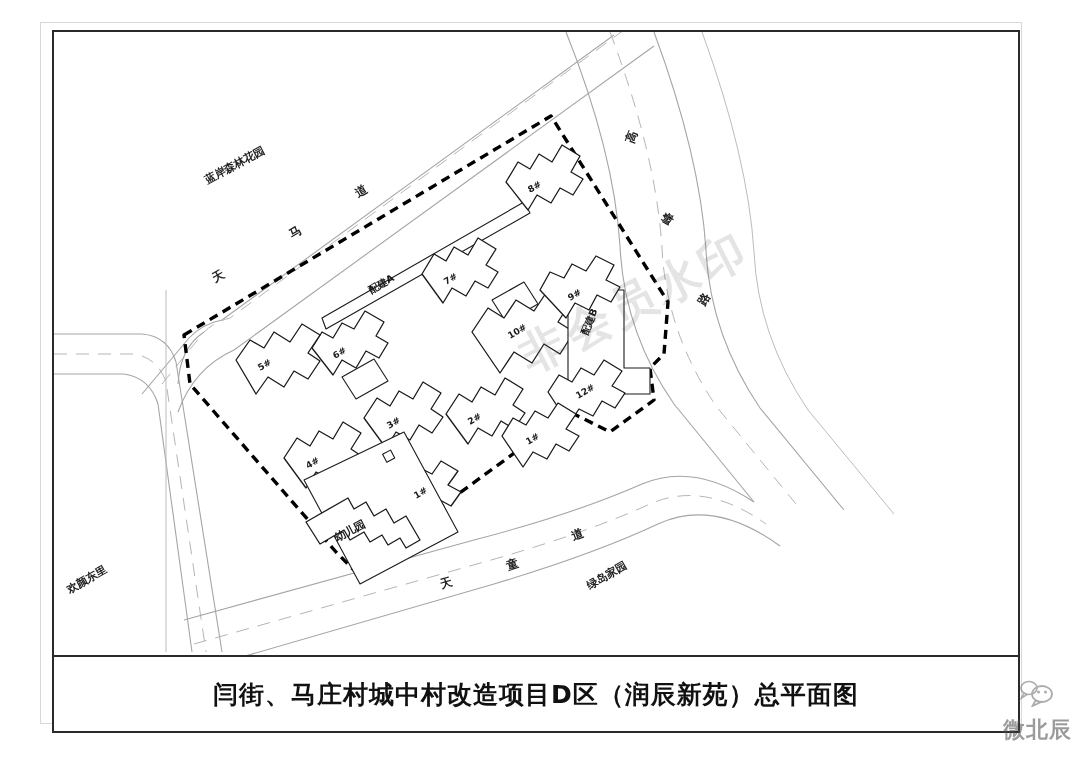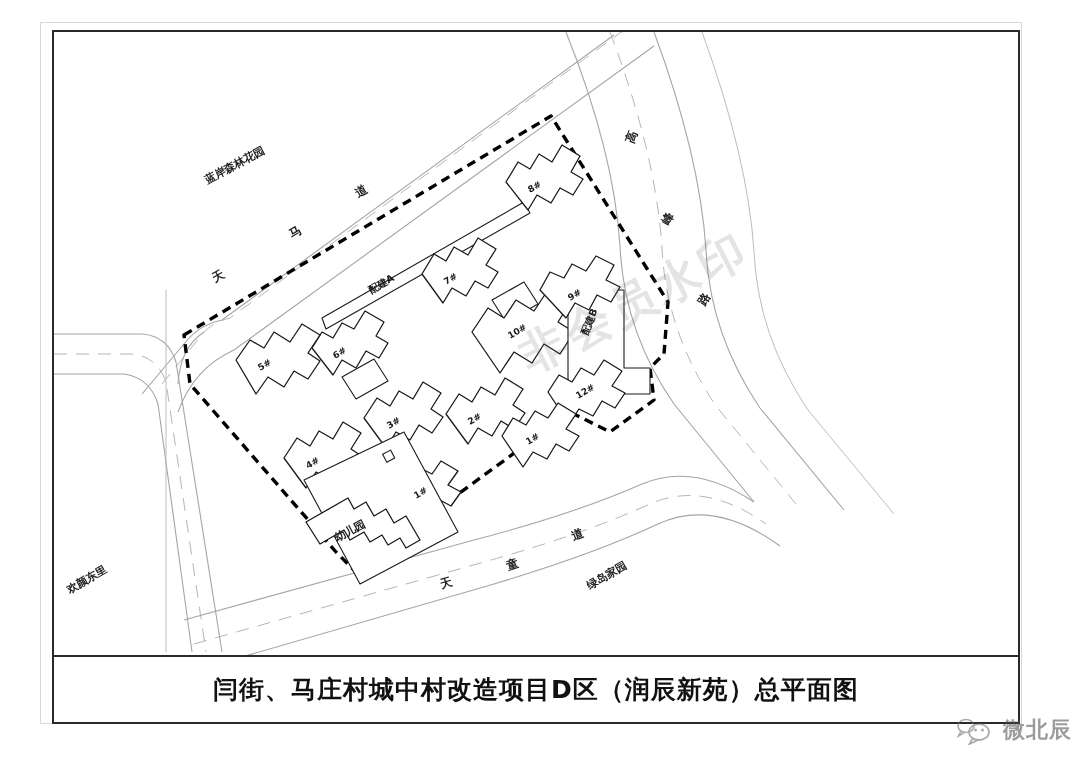--- a/index.html
+++ b/index.html
@@ -30,21 +30,21 @@
     left: 52px; top: 30px;
     width: 968px; height: 644px;
     border: 2px solid #2a2a2a;
     background: #ffffff;
     overflow: hidden;
   }
   
   #title-block {
     position: absolute;
     left: 52px; top: 655px;
-    width: 968px; height: 69px;
+    width: 968px; height: 78px;
     border: 2px solid #2a2a2a;
     background: #ffffff;
     display: flex;
     align-items: center;
     justify-content: center;
   }
   #title-text {
     font-family: "DejaVu Sans", "Liberation Sans", sans-serif;
     font-size: 25px;
     font-weight: 700;
@@ -85,20 +85,21 @@
     user-select: none;
   }
   
   #brand {
     position: absolute;
     right: 8px; bottom: 18px;
     display: flex;
     align-items: center;
     gap: 8px;
     opacity: 0.55;
+    flex-direction: column;
   }
   #brand-text {
     font-family: "DejaVu Sans", "Liberation Sans", sans-serif;
     font-size: 22px;
     font-weight: 600;
     color: #4a4a4a;
     letter-spacing: 1px;
   }
 </style>
 </head>

